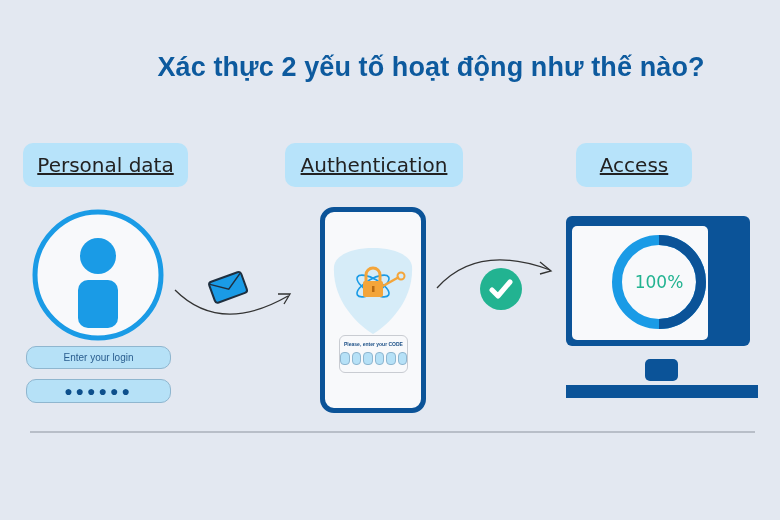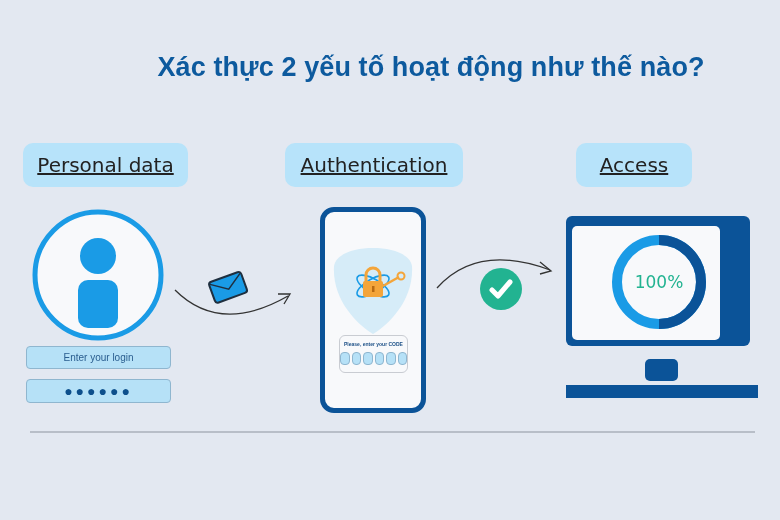--- a/index.html
+++ b/index.html
@@ -1,23 +1,23 @@
 <!DOCTYPE html>
 <html><head>
 <meta charset="utf-8">
 <style>
   html,body{margin:0;padding:0;}
   body{width:780px;height:520px;background:#e3e8f1;position:relative;overflow:hidden;font-family:"Liberation Sans",sans-serif;}
   .title{position:absolute;left:0;top:52px;width:780px;text-align:center;font-weight:bold;font-size:27px;color:#0d5a9e;letter-spacing:0.1px;padding-left:41px;}
   .label{position:absolute;height:44px;background:#b7e3fa;border-radius:10px;color:#222;font-size:20px;display:flex;align-items:center;justify-content:center;font-family:"DejaVu Sans",sans-serif;text-decoration:underline;}
-  .field{position:absolute;border:1.5px solid #8fb6cf;background:#b6e1f7;border-radius:4px;display:flex;align-items:center;justify-content:center;color:#2a5d8f;font-size:10px;}
+  .field{position:absolute;border:1.5px solid #8fb6cf;background:#b6e1f7;border-radius:10px;display:flex;align-items:center;justify-content:center;color:#2a5d8f;font-size:10px;}
   .dots{letter-spacing:3px;color:#0d4f8c;font-size:14px;}
   .phone{position:absolute;left:320px;top:207px;width:96px;height:196px;border:5px solid #0b5398;border-radius:14px;background:#f8f9fb;}
   .monitor{position:absolute;left:566px;top:216px;width:184px;height:130px;background:#0b5398;border-radius:6px;}
-  .screen{position:absolute;left:6px;top:10px;width:148px;height:114px;background:#f8f9fb;border-radius:5px;}
+  .screen{position:absolute;left:6px;top:10px;width:136px;height:114px;background:#f8f9fb;border-radius:5px;}
   .stand{position:absolute;left:645px;top:359px;width:33px;height:22px;background:#0b5398;border-radius:5px;}
   .base{position:absolute;left:566px;top:385px;width:192px;height:13px;background:#0b5398;}
   .divider{position:absolute;left:30px;top:431px;width:725px;height:2px;background:#b8bec8;}
 </style>
 </head>
 <body>
 
 <div class="title">Xác thực 2 yếu tố hoạt động như thế nào?</div>
 
 <div class="label" style="left:23px;top:143px;width:165px;">Personal data</div>

